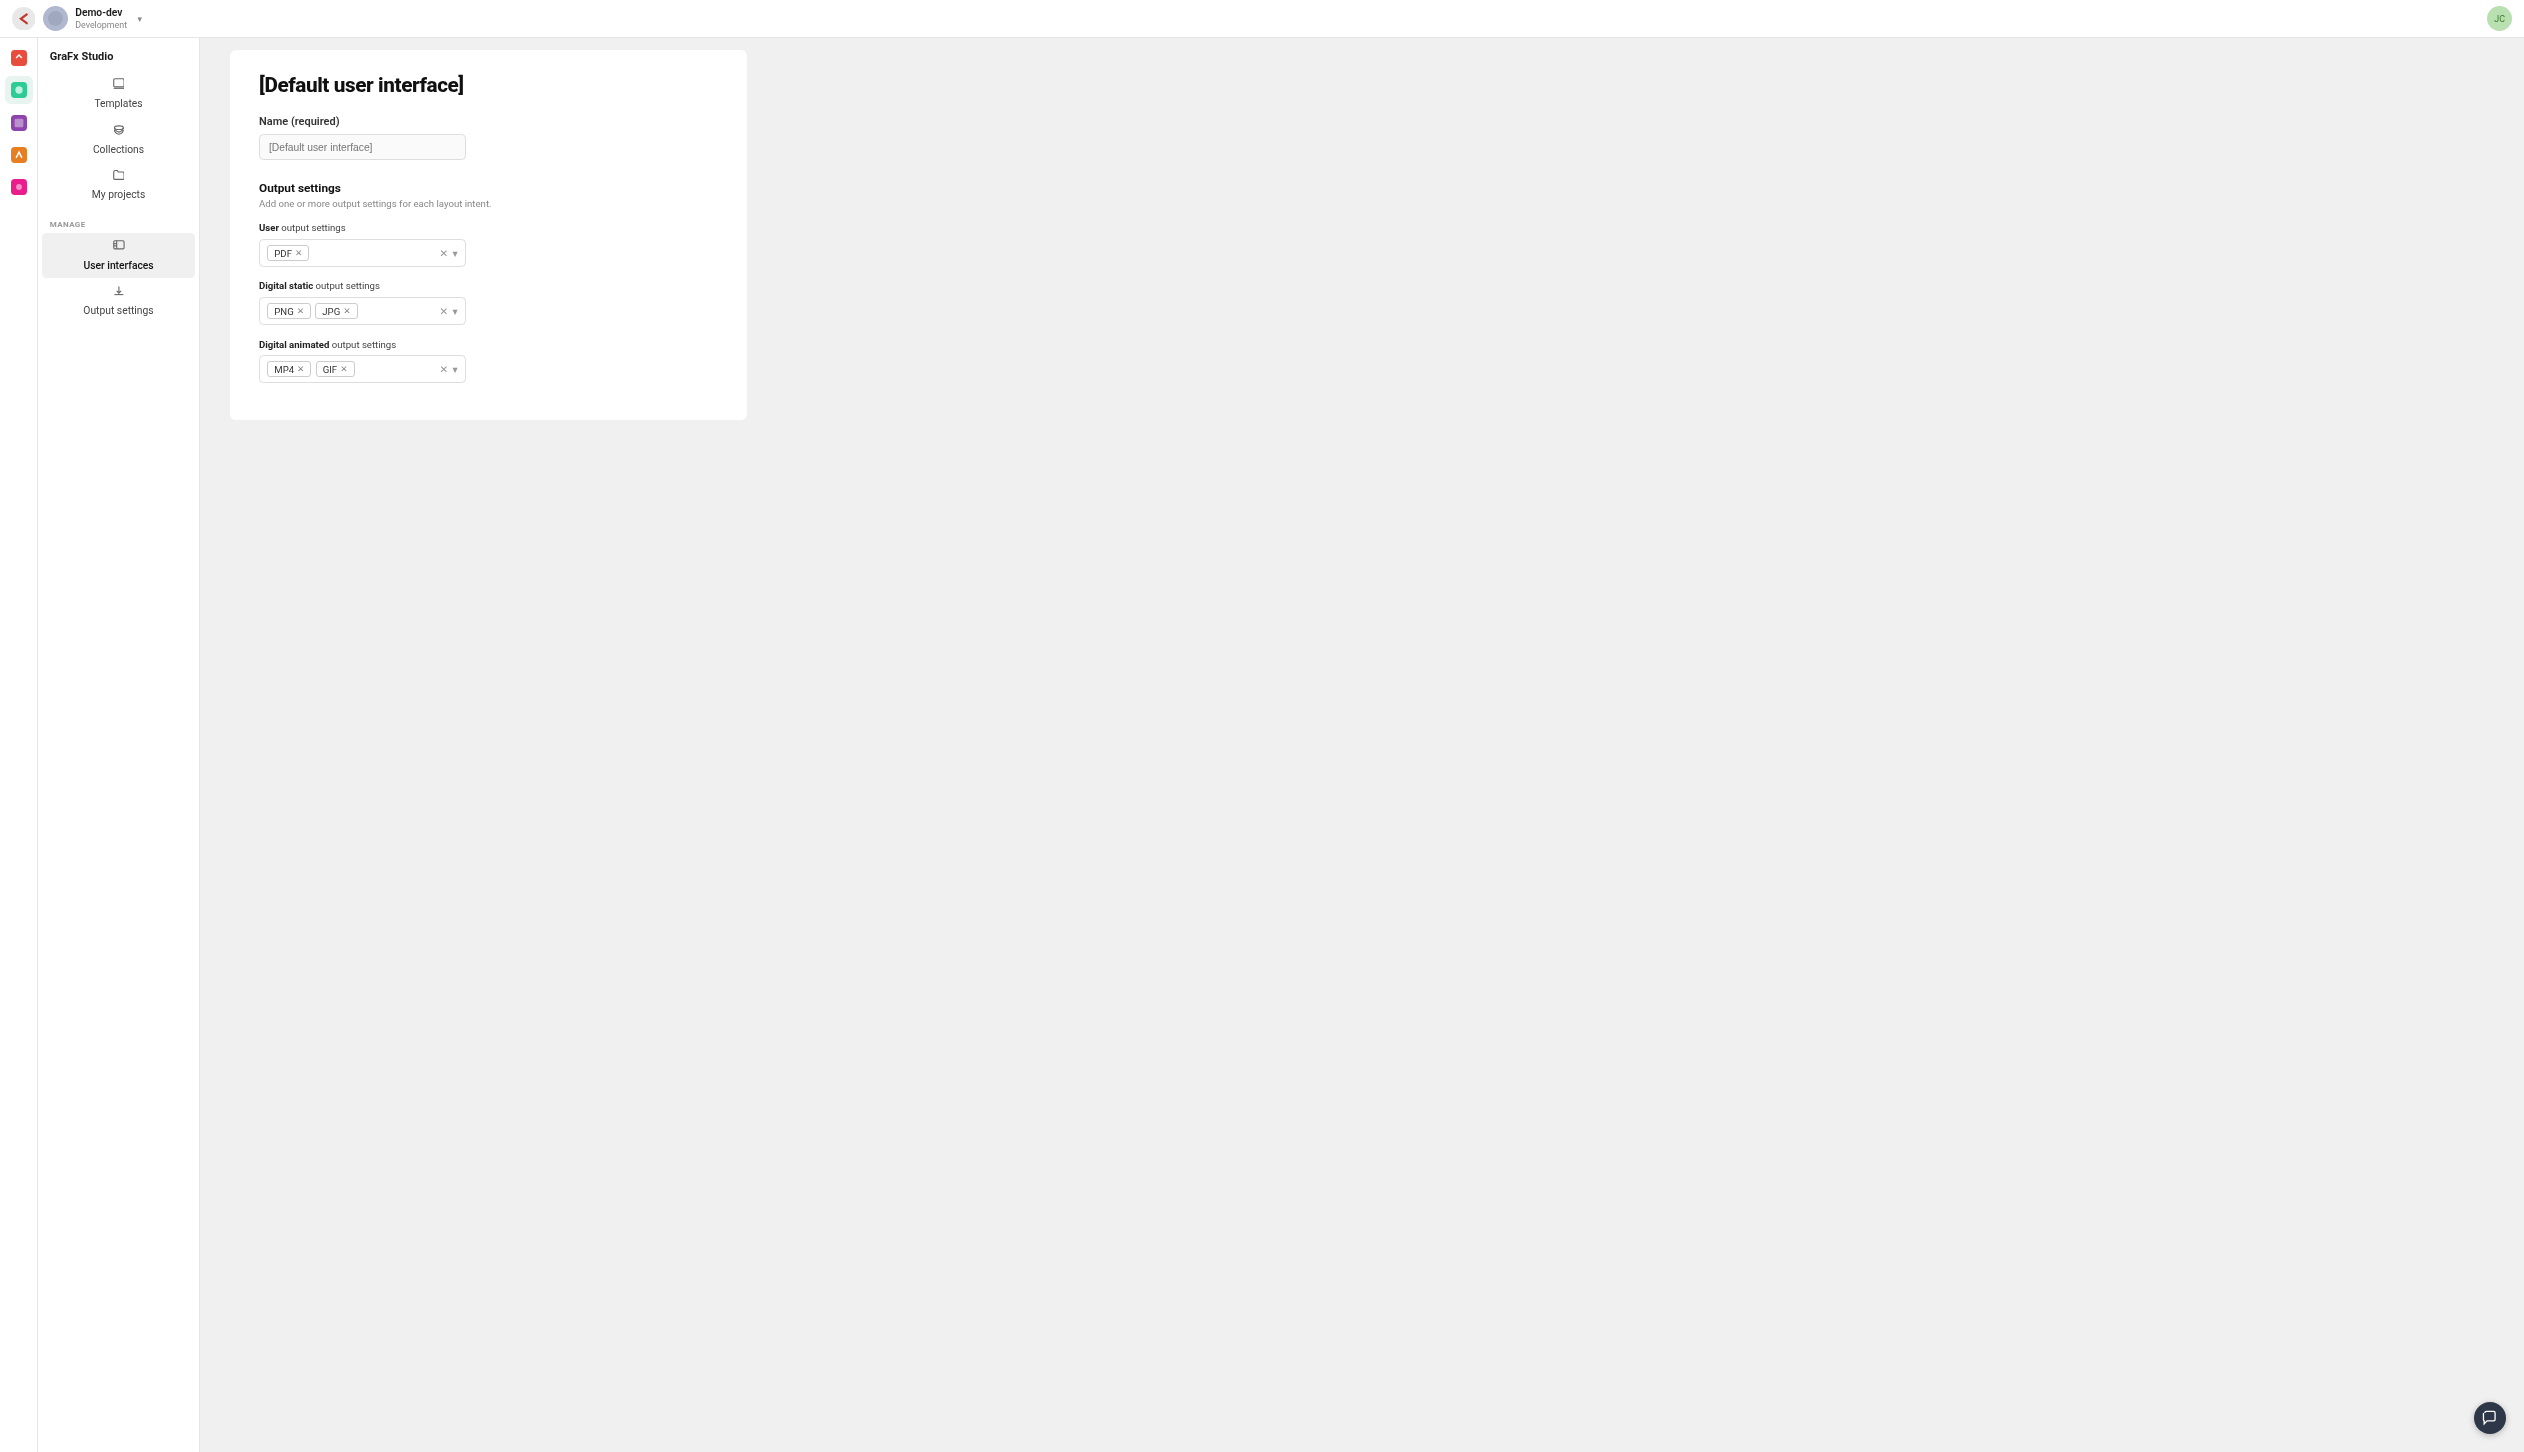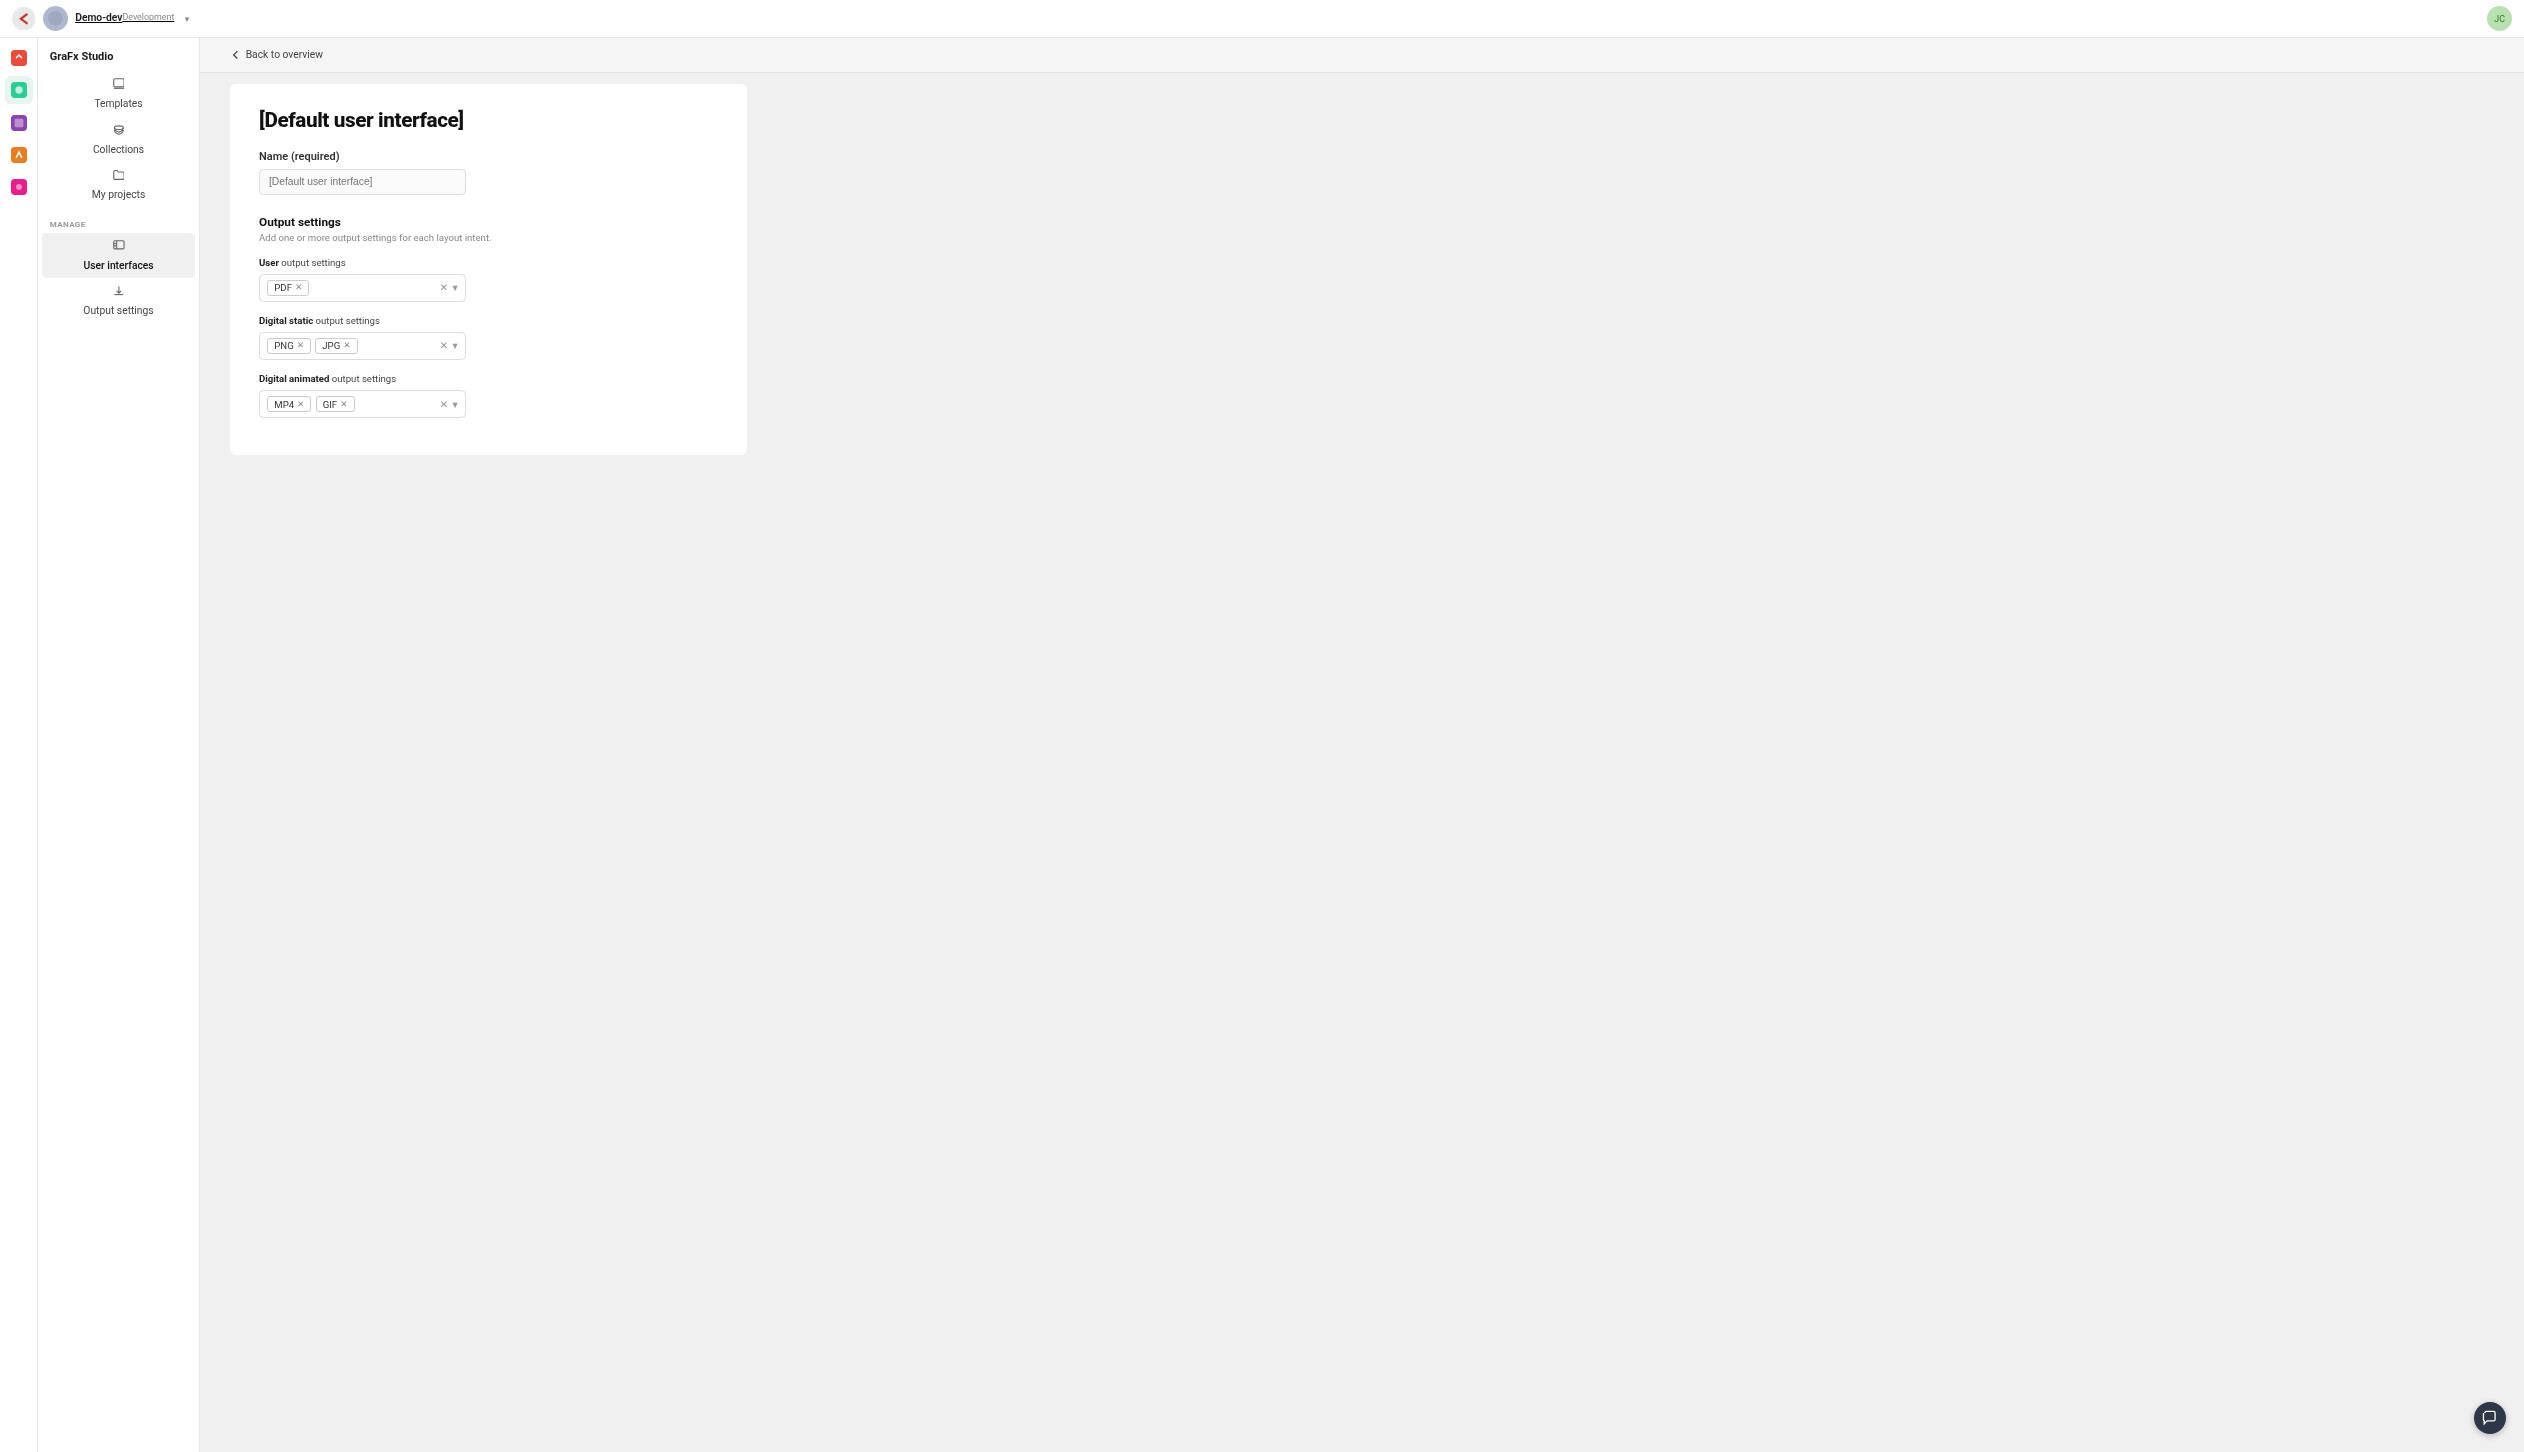--- a/index.html
+++ b/index.html
@@ -11,21 +11,21 @@
       background: #fff; height: 38px; padding: 0 11.8px;
       border-bottom: 0.7px solid #e5e5e5; flex-shrink: 0; z-index: 10;
     }
     .topbar-left { display: flex; align-items: center; gap: 7.4px; }
     .logo-icon { width: 23.6px; height: 23.6px; }
     .workspace-avatar {
       width: 25px; height: 25px; border-radius: 50%; background: #b0b8d0;
       display: flex; align-items: center; justify-content: center;
       font-size: 9.6px; color: #fff; font-weight: 600;
     }
-    .workspace-info { display: flex; flex-direction: row; text-decoration: underline; }
+    .workspace-info { display: flex; flex-direction: column; }
     .workspace-name { font-size: 10.3px; font-weight: 600; color: #1a1a1a; line-height: 1.2; }
     .workspace-env { font-size: 8.9px; color: #888; }
     .chevron-icon { color: #888; font-size: 8.9px; margin-left: 3px; }
     .user-avatar {
       width: 25px; height: 25px; border-radius: 50%; background: #b8e0b0;
       display: flex; align-items: center; justify-content: center;
       font-size: 8.9px; font-weight: 400; color: #3a7a2a;
     }
 
     
@@ -232,28 +232,20 @@
       <svg viewBox="0 0 16 16" fill="none" stroke="currentColor" stroke-width="1.5">
         <path d="M8 2 L8 11 M5 8 L8 11 L11 8"></path>
         <path d="M2 13 L14 13"></path>
       </svg>
       <span>Output settings</span>
     </div>
   </div>
 
   <div class="content-area">
 
-    <div class="back-bar">
-      <a class="back-link">
-        <svg width="11.8" height="11.8" viewBox="0 0 16 16" fill="none" stroke="currentColor" stroke-width="1.8">
-          <path d="M10 3 L5 8 L10 13"></path>
-        </svg>
-        <span>Back to overview</span>
-      </a>
-    </div>
 
     <div class="card">
       <div class="page-title">[Default user interface]</div>
 
       <div class="field-label">Name (required)</div>
       <input class="text-input" type="text" placeholder="[Default user interface]" style="">
 
       <div class="section-title">Output settings</div>
       <div class="section-desc">Add one or more output settings for each layout intent.</div>
 

